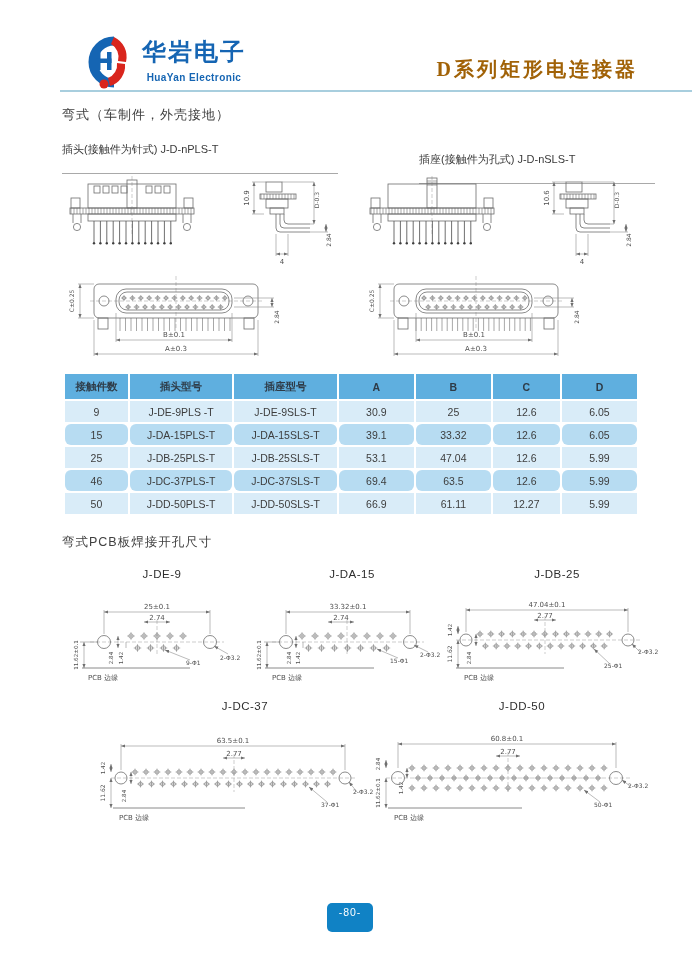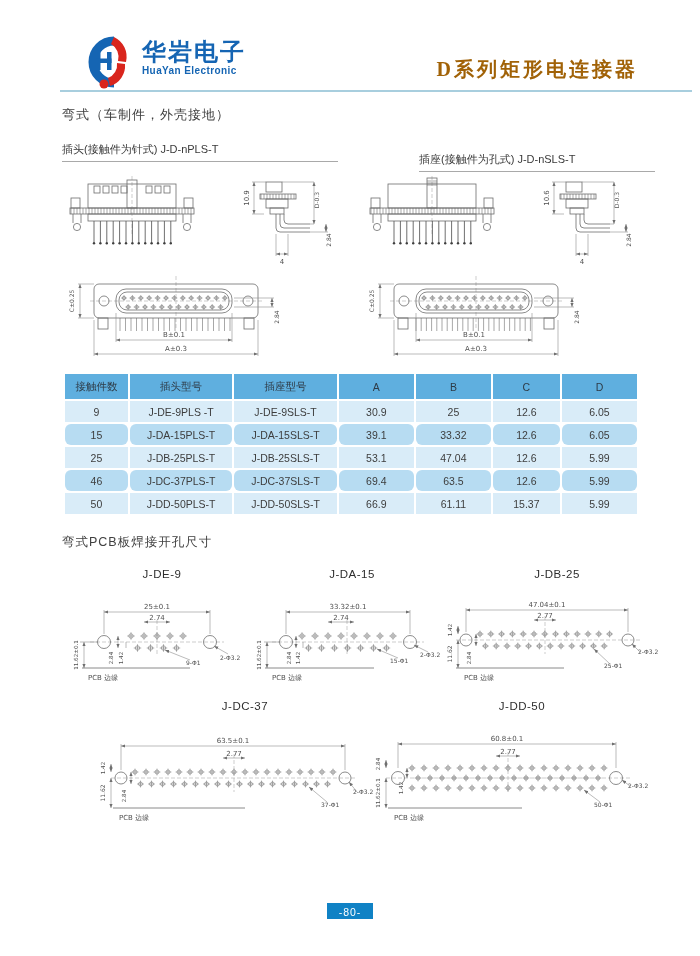--- a/index.html
+++ b/index.html
@@ -3,56 +3,56 @@
 <meta charset="utf-8">
 <style>
   html,body{margin:0;padding:0;background:#ffffff;}
   body{font-family:"Liberation Sans","DejaVu Sans",sans-serif;}
   .page{position:relative;width:700px;height:956px;background:#fff;overflow:hidden;}
 
   
   .logo{position:absolute;left:74px;top:34px;width:60px;height:56px;}
   .brand{position:absolute;left:142px;top:40px;color:#1565b3;}
   .brand-cn{font-size:24px;font-weight:bold;letter-spacing:2px;line-height:24px;}
-  .brand-en{font-size:10px;font-weight:bold;margin-top:1px;letter-spacing:.4px;}
+  .brand-en{font-size:10px;font-weight:bold;margin-top:8px;letter-spacing:.4px;text-align:center;}
   .doc-title{position:absolute;right:62px;top:56px;font-family:"Liberation Serif","DejaVu Serif",serif;
              font-size:20px;color:#a16207;letter-spacing:3px;font-weight:bold;}
   .header-rule{position:absolute;left:60px;top:90px;width:632px;height:2px;background:#a8cede;}
 
   .sec-title{position:absolute;font-size:13px;font-weight:normal;color:#404040;letter-spacing:1px;}
-  .caption{position:absolute;font-size:11px;color:#3a3a3a;padding-bottom:4px;border-bottom:1px solid #a9a9a9;}
+  .caption{position:absolute;font-size:11px;color:#3a3a3a;padding-bottom:16px;border-bottom:1px solid #a9a9a9;}
 
   
   svg{overflow:visible;}
   .ln{stroke:#6d6d6d;stroke-width:.8;fill:none;}
   .thin{stroke:#9a9a9a;stroke-width:.5;fill:none;}
   .dash{stroke-dasharray:4 2;}
   .dim{stroke:#8d8d8d;stroke-width:.6;fill:none;}
   .cross circle,.cross line{stroke:#787878;stroke-width:.6;fill:none;}
   .pins line{stroke:#5f5f5f;stroke-width:.9;}
   .pins circle{fill:#3e3e3e;stroke:none;}
   .ticks line{stroke:#6d6d6d;stroke-width:.6;}
   text.d{font-family:"DejaVu Sans",sans-serif;font-size:7px;fill:#4f4f4f;stroke:none;}
   text.d6{font-size:6px;}
   text.d55{font-size:5.6px;}
 
   
   .spec-table{position:absolute;left:63px;top:372px;border-collapse:separate;border-spacing:2px;
               table-layout:fixed;width:576px;font-size:10.5px;}
-  .spec-table th{background:#5fafdf;color:#2e3b47;font-weight:normal;height:23px;font-size:10.5px;}
+  .spec-table th{background:#5fafdf;color:#2e3b47;font-weight:bold;height:23px;font-size:10.5px;}
   .spec-table td{text-align:center;height:19px;color:#3d3d3d;}
   .spec-table tr.light td{background:#d9ecf8;}
   .spec-table tr.dark td{background:#b7dcf2;border-radius:6px;}
 
   
   .pcb-block{position:absolute;}
   .pcb-name{font-size:11.5px;color:#2e2e2e;text-align:center;margin-bottom:10px;letter-spacing:.5px;}
 
   
-  .page-pill{position:absolute;left:327px;top:903px;width:46px;height:16px;border-radius:0;
+  .page-pill{position:absolute;left:327px;top:903px;width:46px;height:29px;border-radius:5px;
              background:#1082c5;color:#fff;font-size:10.5px;text-align:center;line-height:18px;letter-spacing:1px;}
 </style>
 </head>
 <body>
 
 <svg width="0" height="0" style="position:absolute" aria-hidden="true">
   <defs>
     <marker id="arr" viewBox="0 0 10 10" refX="9" refY="5" markerWidth="8" markerHeight="8" orient="auto-start-reverse">
       <path d="M0,1.5 L9,5 L0,8.5 Z" fill="#6f6f6f"></path>
     </marker>
@@ -669,21 +669,21 @@
           <td>63.5</td>
           <td>12.6</td>
           <td>5.99</td>
       </tr>
       <tr class="light">
         <td>50</td>
           <td>J-DD-50PLS-T</td>
           <td>J-DD-50SLS-T</td>
           <td>66.9</td>
           <td>61.11</td>
-          <td>15.37</td>
+          <td>12.27</td>
           <td>5.99</td>
       </tr>
     </tbody>
   </table>
 
   <div class="sec-title" style="left:62px;top:534px;font-size:12.5px;">弯式PCB板焊接开孔尺寸</div>
 
   <div class="pcb-block" style="left:62px;top:568px;width:200px;">
     <div class="pcb-name">J-DE-9</div>
     <svg width="200" height="100" viewBox="0 0 200 100">

